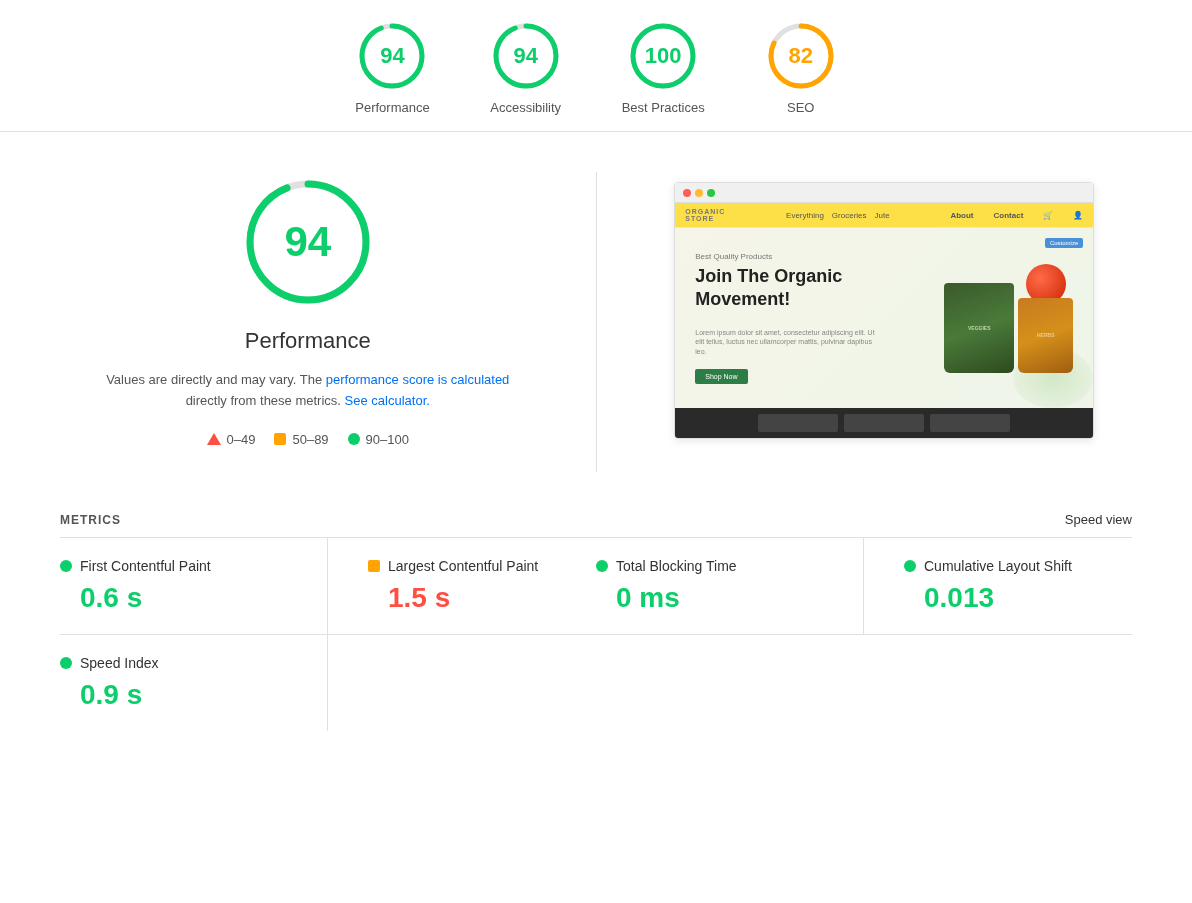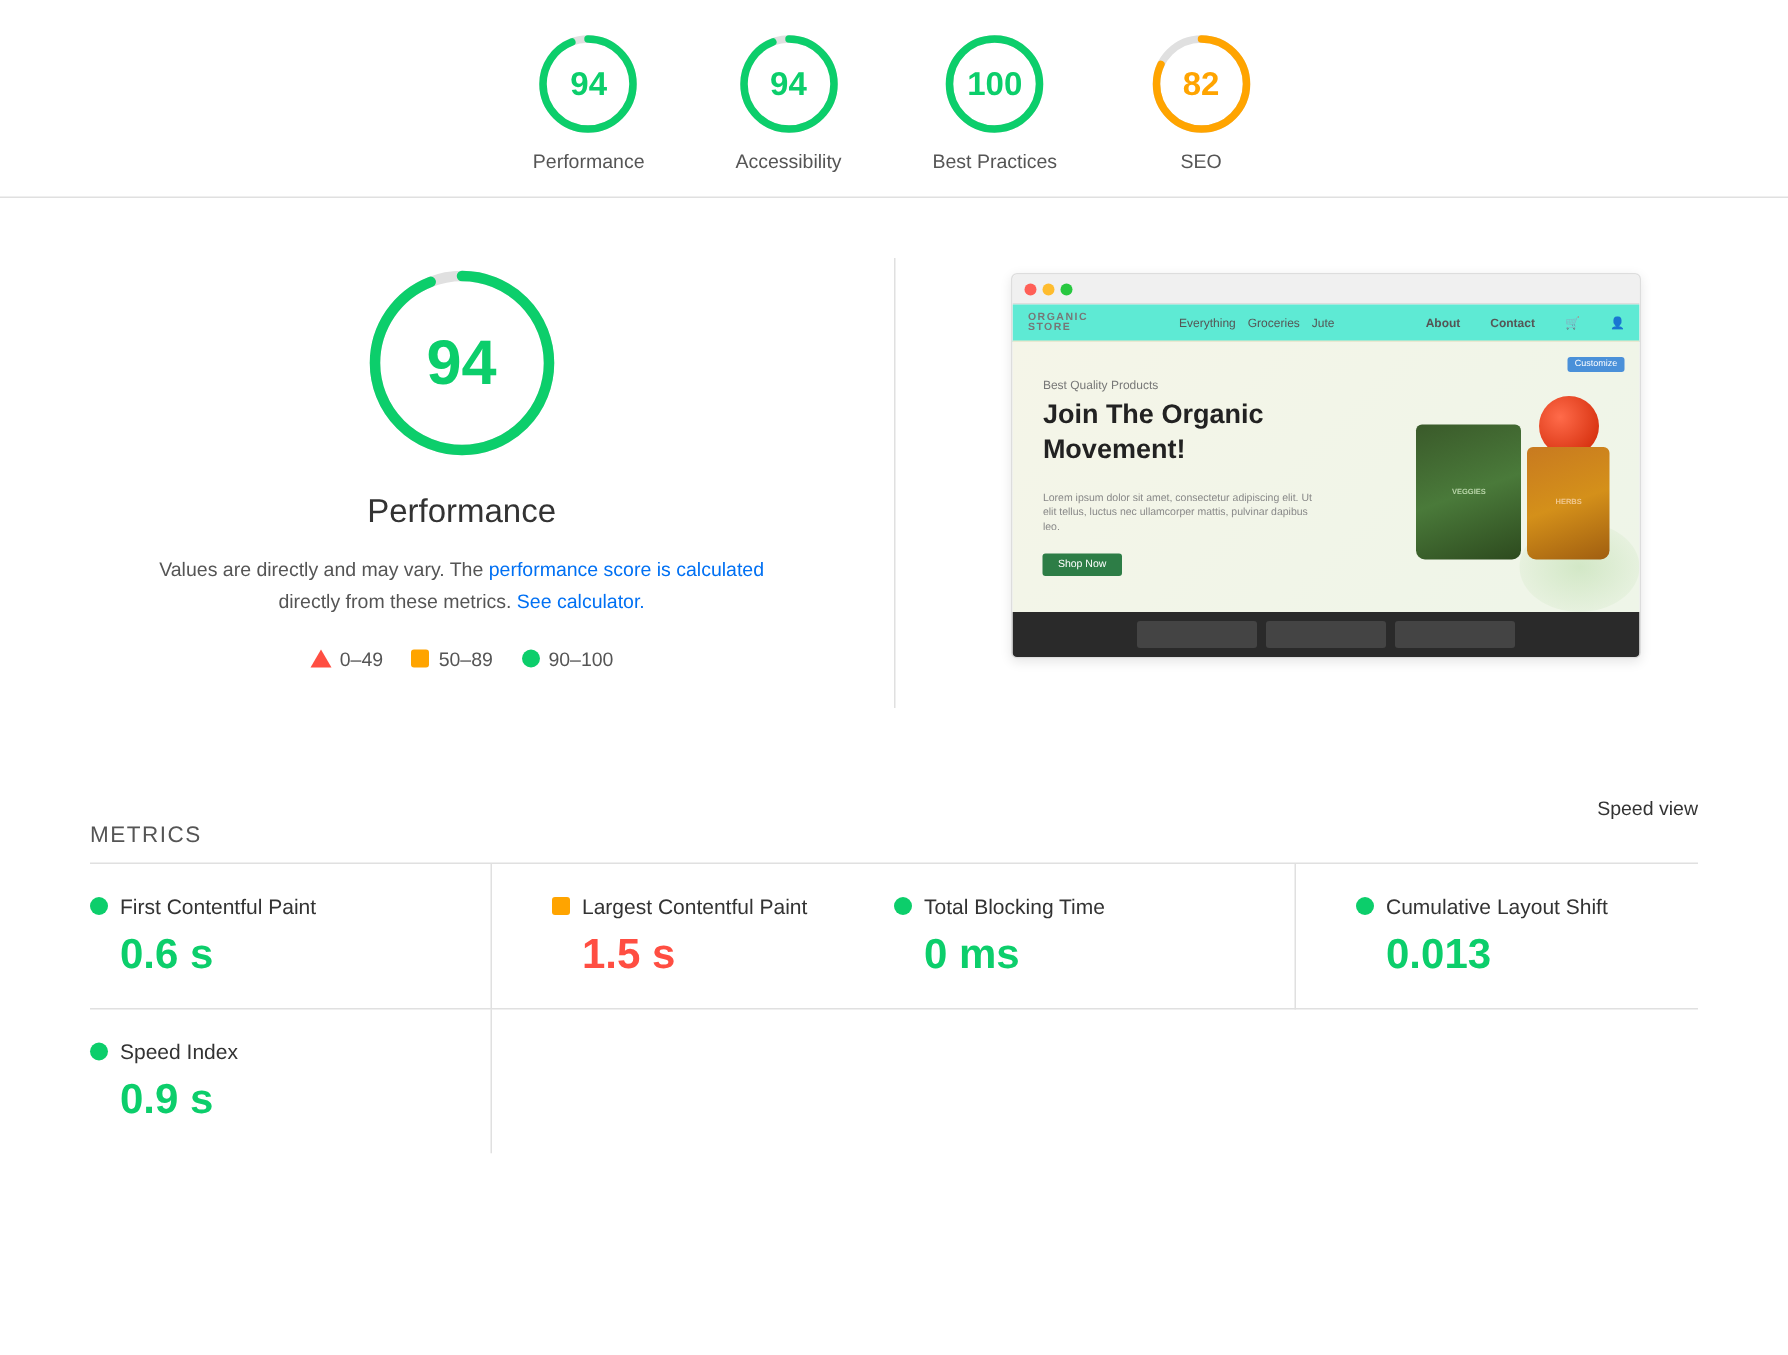--- a/index.html
+++ b/index.html
@@ -159,21 +159,21 @@
       border-bottom: 1px solid #ddd;
       display: flex;
       align-items: center;
       padding: 0 8px;
       gap: 4px;
     }
     .dot-red { width: 8px; height: 8px; border-radius: 50%; background: #ff5f57; }
     .dot-yellow { width: 8px; height: 8px; border-radius: 50%; background: #febc2e; }
     .dot-green { width: 8px; height: 8px; border-radius: 50%; background: #28c840; }
     .screenshot-nav {
-      background: #5eead4;
+      background: #fde047;
       padding: 5px 10px;
       display: flex;
       align-items: center;
       justify-content: space-between;
       border-bottom: 1px solid #e8e8d0;
       font-size: 9px;
       color: #555;
     }
     .nav-logo {
       font-weight: bold;
@@ -297,25 +297,24 @@
       padding: 0 60px;
     }
     .metrics-header {
       display: flex;
       justify-content: space-between;
       align-items: center;
       padding-bottom: 10px;
       border-bottom: 1px solid #e0e0e0;
     }
     .metrics-title {
-      font-size: 15px;
-      font-weight: normal;
+      font-size: 12px;
+      font-weight: bold;
       color: #555;
       letter-spacing: 1px;
-      margin-top: 36px;
     }
     .expand-view {
       font-size: 13px;
       color: #333;
       cursor: pointer;
     }
     .metrics-grid {
       display: grid;
       grid-template-columns: 1fr 1fr 1fr 1fr;
     }

